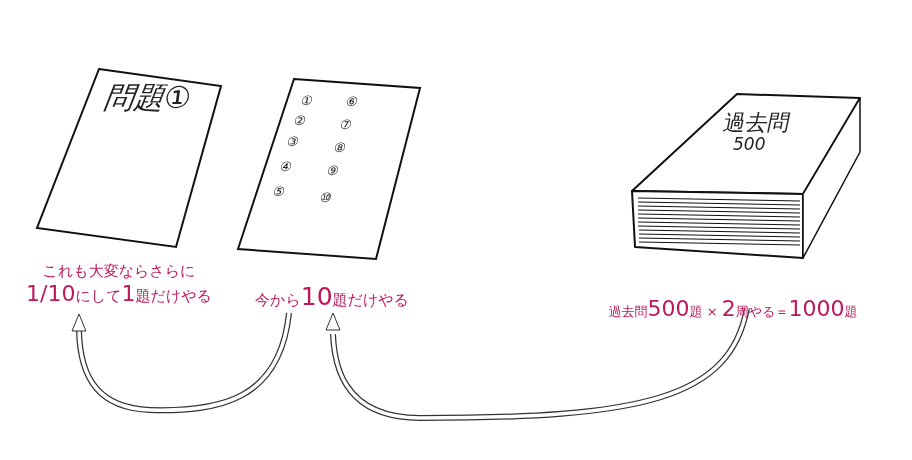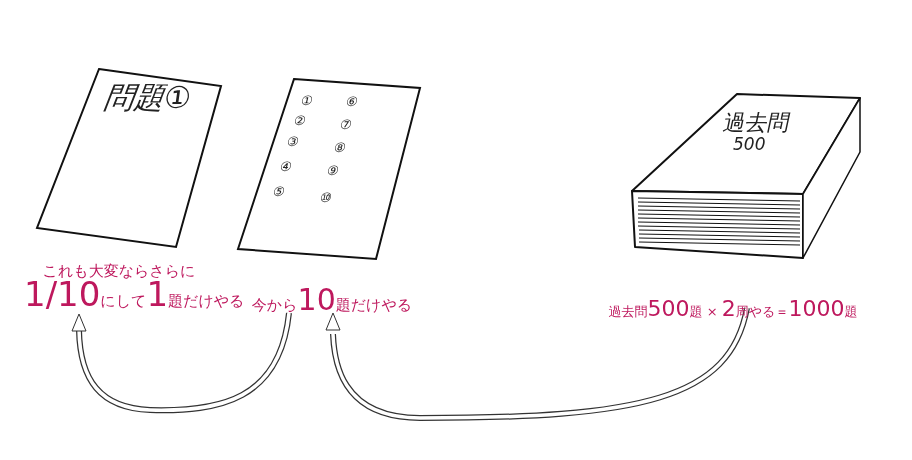--- a/index.html
+++ b/index.html
@@ -1,23 +1,23 @@
 <!DOCTYPE html>
 <html><head>
   <meta charset="utf-8">
   <style>
     html, body { margin: 0; padding: 0; background: #ffffff; }
     body { width: 912px; height: 460px; position: relative; overflow: hidden; font-family: "DejaVu Sans", sans-serif; color: #2a2a2a; }
     svg.stage { position: absolute; left: 0; top: 0; }
     .caption { position: absolute; text-align: center; color: #be185d; white-space: nowrap; }
     .cap-a { left: 24px; top: 262px; width: 190px; font-size: 15px; line-height: 18px; }
-    .cap-a .big { font-size: 34px; }
+    .cap-a .big { font-size: 22px; }
     .cap-a .line2 { font-size: 15px; line-height: 28px; }
     .cap-b { left: 242px; top: 282px; width: 180px; font-size: 15px; }
-    .cap-b .big { font-size: 30px; margin-top: 28px; }
+    .cap-b .big { font-size: 25px; margin-top: 28px; }
     .cap-c { left: 598px; top: 296px; width: 270px; font-size: 13px; }
     .cap-c .big { font-size: 22px; }
   </style>
 </head>
 <body>
 
 <svg class="stage" width="912" height="460" viewBox="0 0 912 460">
 
   <g>
     <polygon points="99,69 221,86 176,247 37,228" fill="#fff" stroke="#111" stroke-width="2"></polygon>

